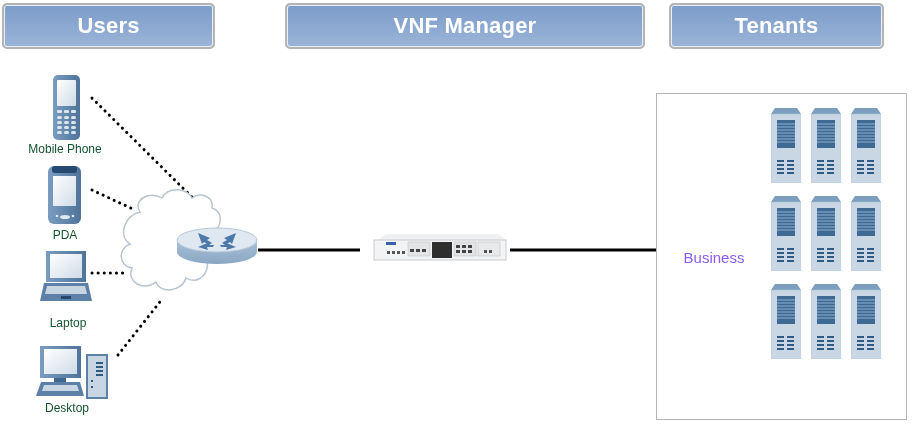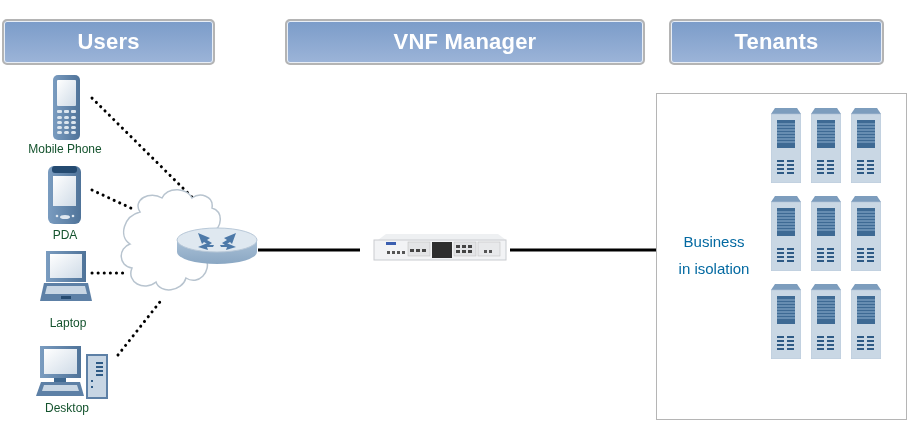--- a/index.html
+++ b/index.html
@@ -5,28 +5,27 @@
     html, body { margin:0; padding:0; background:#ffffff; }
     body { width:915px; height:424px; position:relative; overflow:hidden; font-family:"Liberation Sans", sans-serif; }
     .header-box {
       position:absolute; top:3px; height:46px; box-sizing:border-box;
       border:2px solid #b4b4b4; border-radius:5px;
       background:linear-gradient(#7b9cc9, #9cb4d8);
       box-shadow: inset 0 0 0 1px #e8eef6;
       color:#ffffff; font-weight:bold; font-size:22px;
       display:flex; align-items:center; justify-content:center;
       letter-spacing:0.2px;
-      margin-top:16px;
     }
     #hdr-users { left:2px; width:213px; }
     #hdr-vnf { left:285px; width:360px; }
     #hdr-tenants { left:669px; width:215px; }
     .label { position:absolute; font-size:12px; color:#14532d; text-align:center; }
     #tenant-box { position:absolute; left:656px; top:93px; width:251px; height:327px; box-sizing:border-box; border:1px solid #b5b5b5; background:#fff; }
-    #tenant-text { position:absolute; left:660px; top:228px; width:108px; font-size:15px; line-height:27px; text-align:center; color:#0369a1; }
+    #tenant-text { position:absolute; left:660px; top:244px; width:108px; font-size:15px; line-height:27px; text-align:center; color:#8b5cf6; }
     svg#canvas { position:absolute; left:0; top:0; }
   </style>
 </head>
 <body>
 
 <div id="hdr-users" class="header-box">
     <span>Users</span>
   </div>
 <div id="hdr-vnf" class="header-box">
     <span>VNF Manager</span>
@@ -204,14 +203,13 @@
     </g>
 </svg>
 
 <div class="label" style="left:20px; top:142px; width:90px;">Mobile Phone</div>
 <div class="label" style="left:40px; top:228px; width:50px;">PDA</div>
 <div class="label" style="left:38px; top:316px; width:60px;">Laptop</div>
 <div class="label" style="left:32px; top:401px; width:70px;">Desktop</div>
 
 <div id="tenant-text">
   <div>Business</div>
-  <div>in isolation</div>
 </div>
 
 </body></html>

